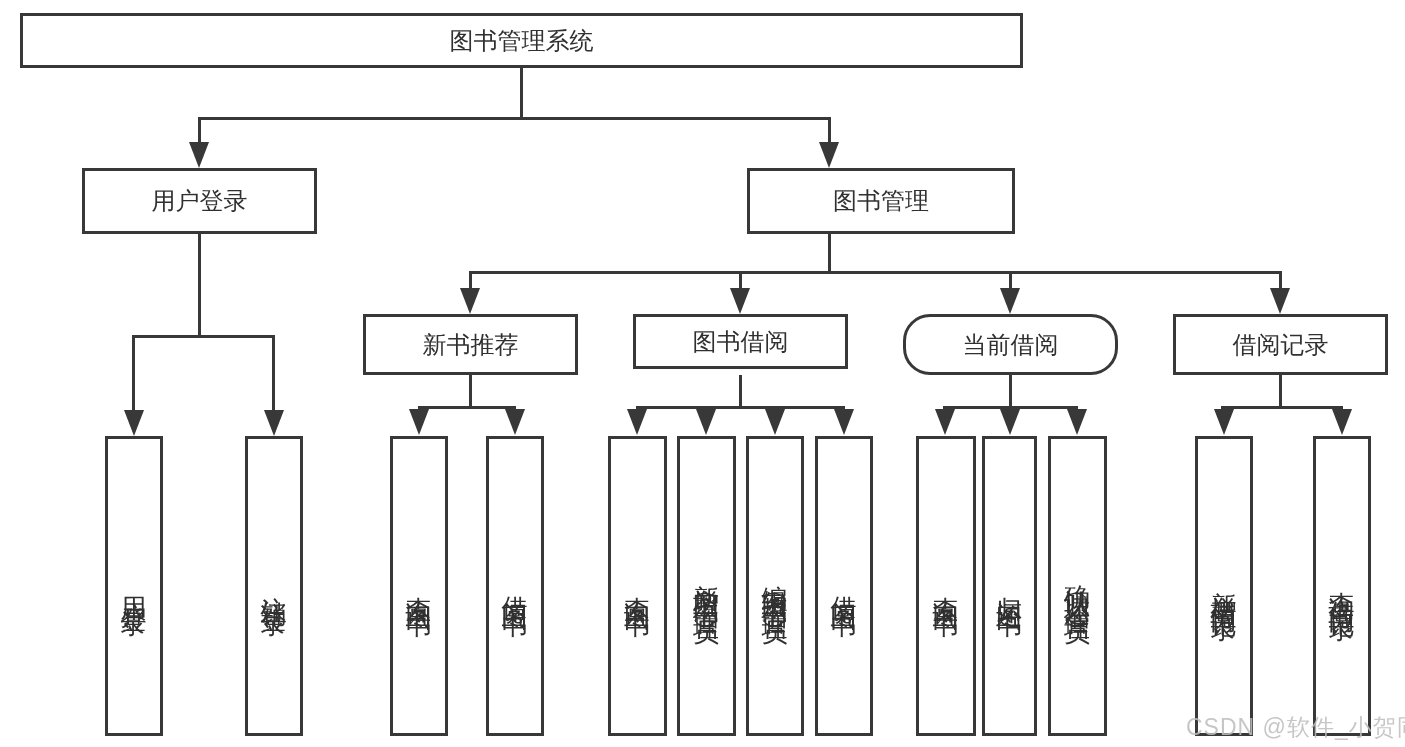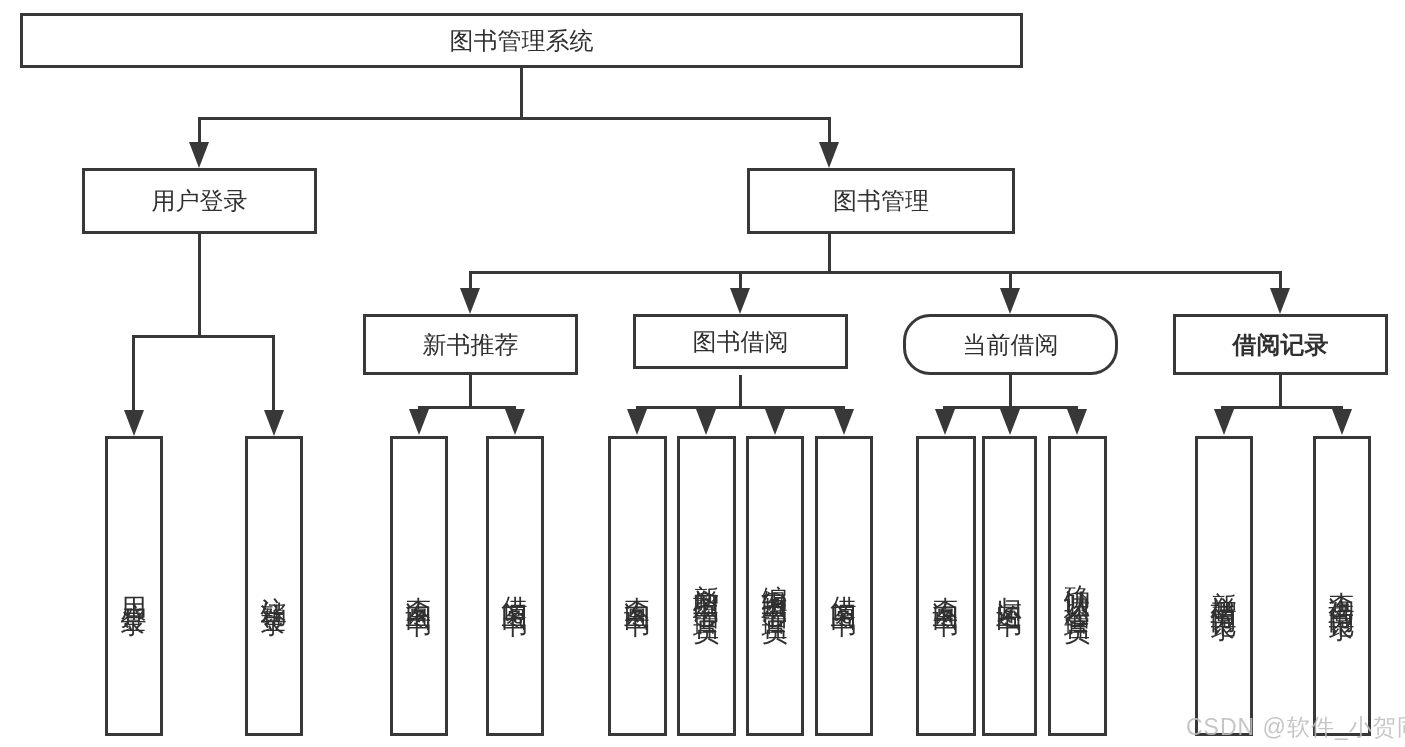--- a/index.html
+++ b/index.html
@@ -83,21 +83,21 @@
 
   <div class="node" style="left:363px;top:314px;width:215px;height:61px;">
     <span>新书推荐</span>
   </div>
   <div class="node" style="left:633px;top:314px;width:215px;height:55px;">
     <span>图书借阅</span>
   </div>
   <div class="node" style="left:903px;top:314px;width:215px;height:61px;border-radius:27px;">
     <span>当前借阅</span>
   </div>
-  <div class="node" style="left:1173px;top:314px;width:215px;height:61px;font-weight:bold;">
+  <div class="node" style="left:1173px;top:314px;width:215px;height:61px;">
     <span>借阅记录</span>
   </div>
 
   <div class="vline" style="left:469px;top:375px;height:33px;"></div>
   <div class="hline" style="left:418px;top:406px;width:98px;"></div>
   <div class="arrow" style="left:409px;top:409px;"></div>
   <div class="arrow" style="left:505px;top:409px;"></div>
 
   <div class="vline" style="left:739px;top:375px;height:33px;"></div>
   <div class="hline" style="left:636px;top:406px;width:209px;"></div>

